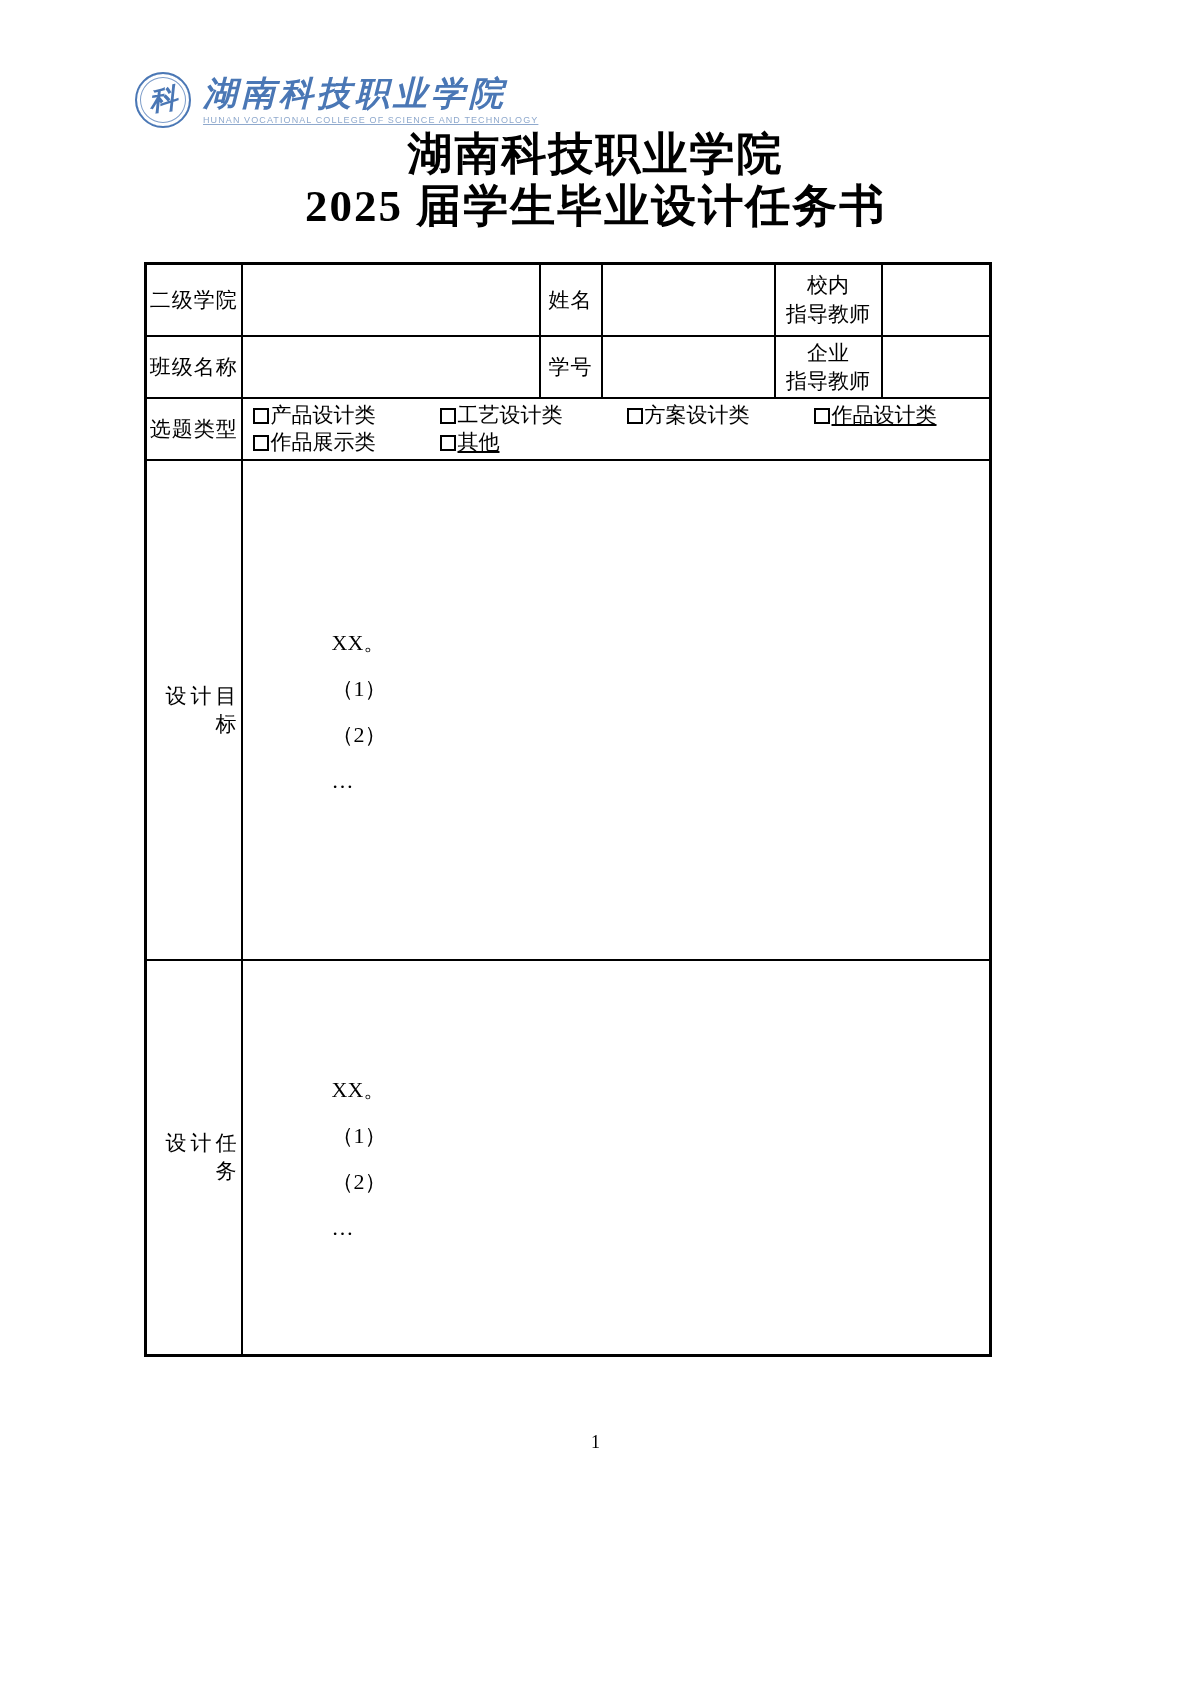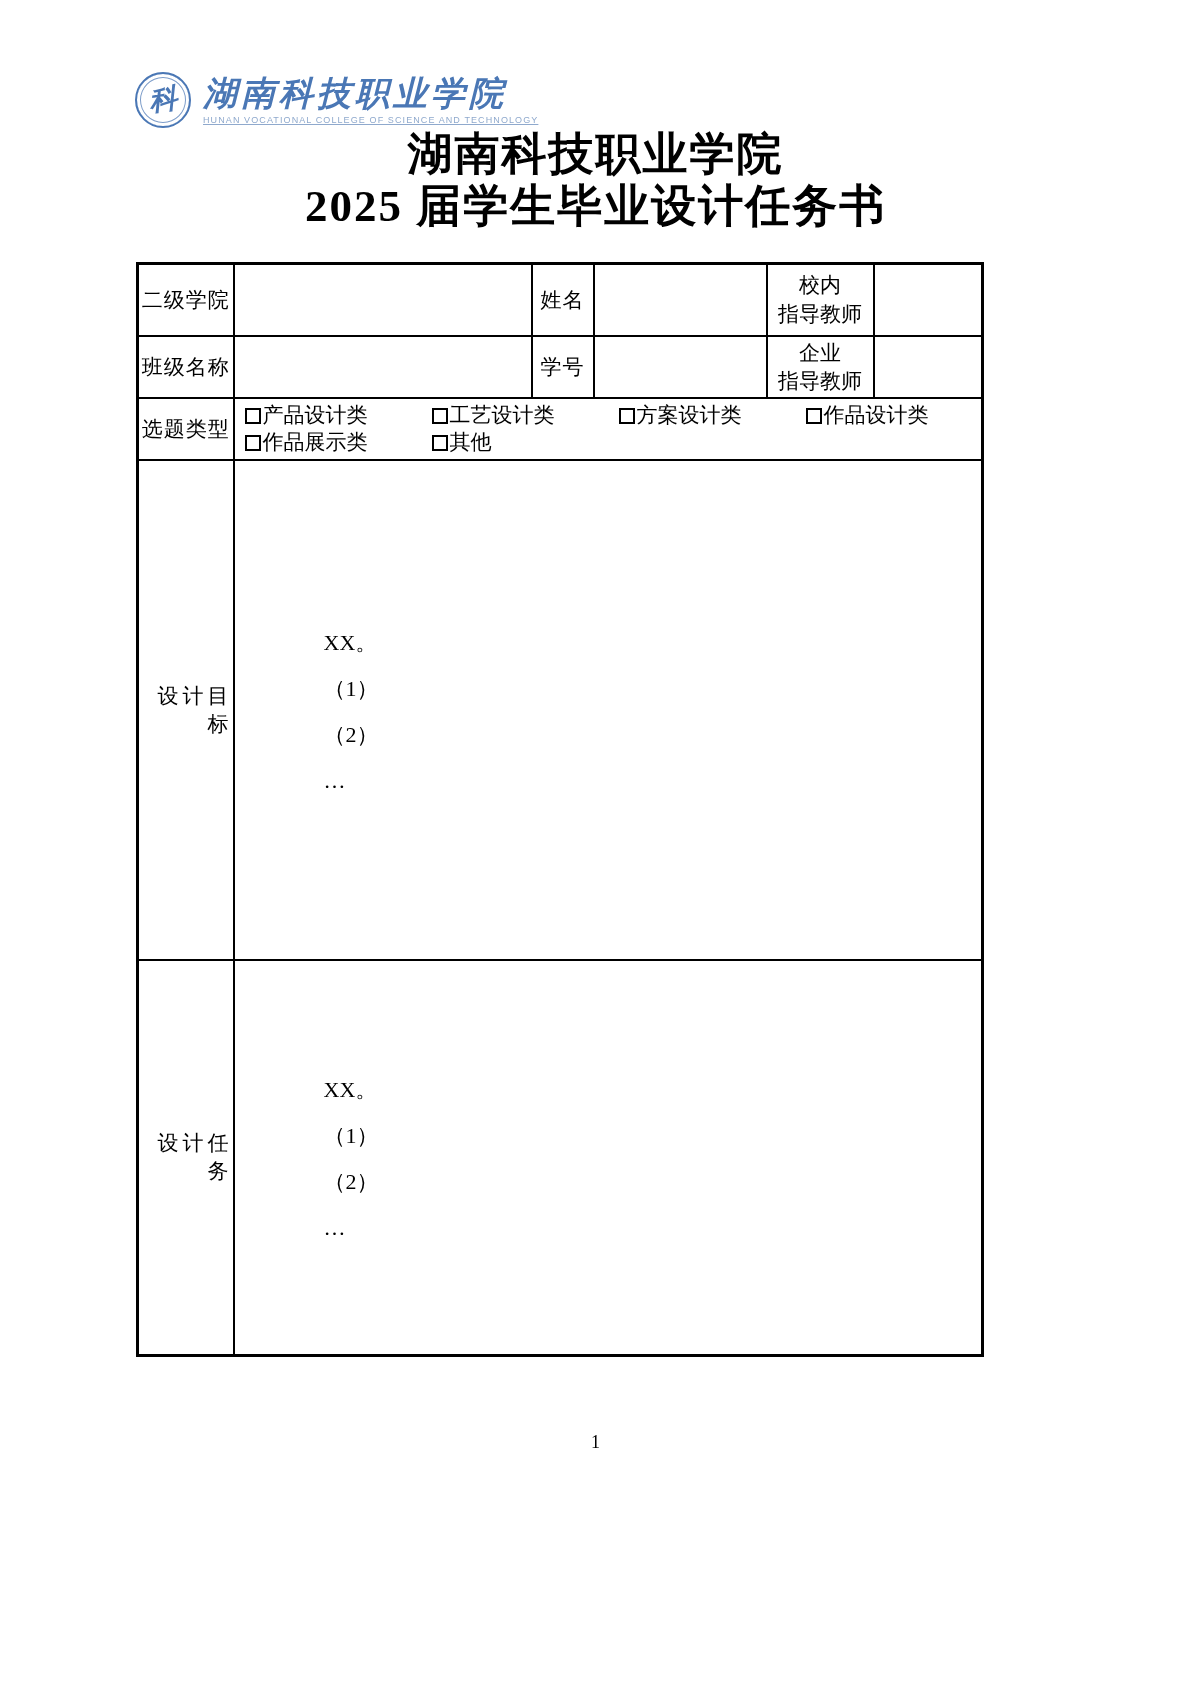--- a/index.html
+++ b/index.html
@@ -73,21 +73,21 @@
     font-size: 45px;
     font-weight: bold;
     line-height: 52px;
     letter-spacing: 2px;
     white-space: nowrap;
   }
 
   
   table.form {
     position: absolute;
-    left: 136px;
+    left: 144px;
     top: 262px;
     width: 845px;
     border-collapse: collapse;
     table-layout: fixed;
     border: 3px solid #000;
     font-size: 21px;
   }
   table.form td {
     border: 2px solid #000;
     vertical-align: middle;
@@ -98,21 +98,21 @@
     letter-spacing: 1px;
   }
   td.lbl-big { letter-spacing: 4px; text-align: right; }
   td.two-line { text-align: center; line-height: 1.35; padding: 2px 0; }
   td.input-cell { background: #ffffff; }
 
   
   td.cb-cell { vertical-align: middle; padding: 3px 0 3px 10px; margin-left: 48px; }
   .cb-row { display: flex; align-items: center; line-height: 27px; }
   .cb-item { display: inline-flex; align-items: center; width: 187px; white-space: nowrap; }
-  .cb-item:last-child { width: auto; }
+  .cb-item:last-child { width: auto; text-decoration: underline; }
   .cb-box {
     display: inline-block;
     width: 16px;
     height: 16px;
     border: 2px solid #000;
     margin-right: 2px;
     flex: 0 0 auto;
   }
 
   

